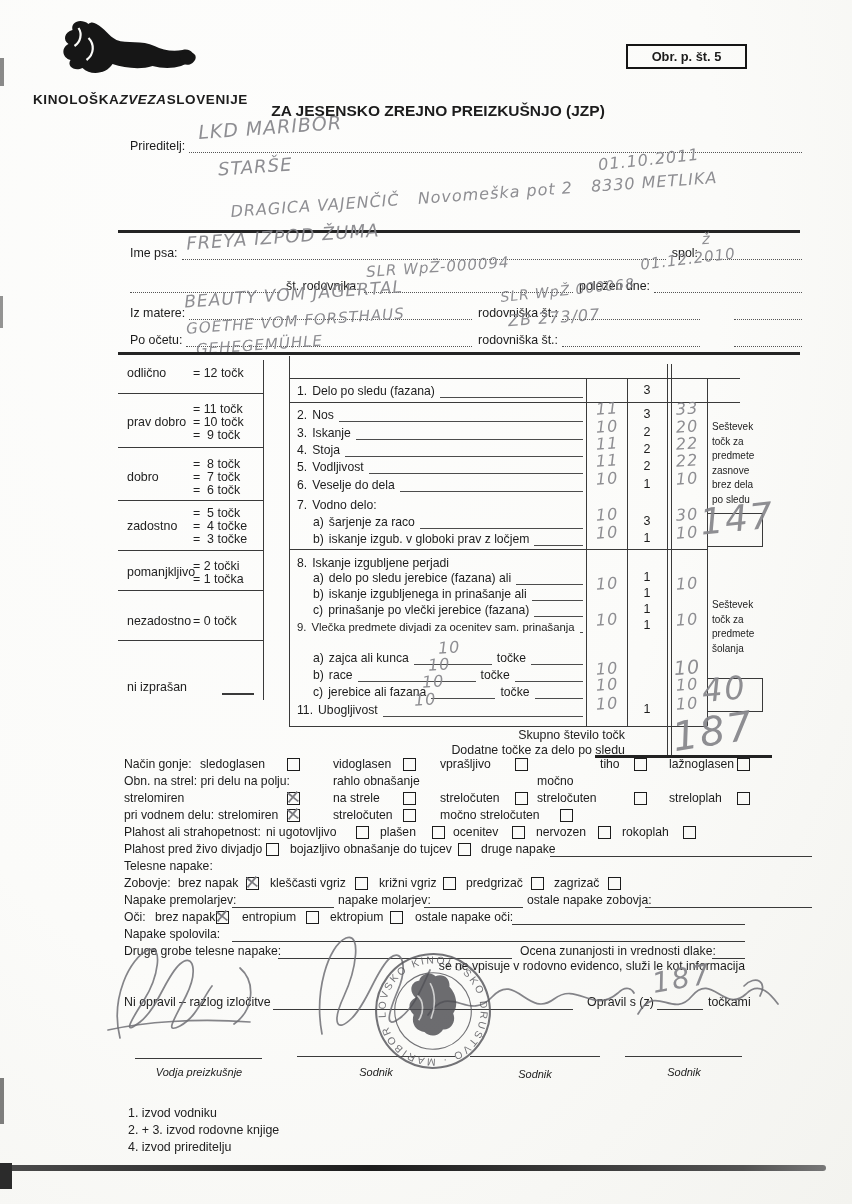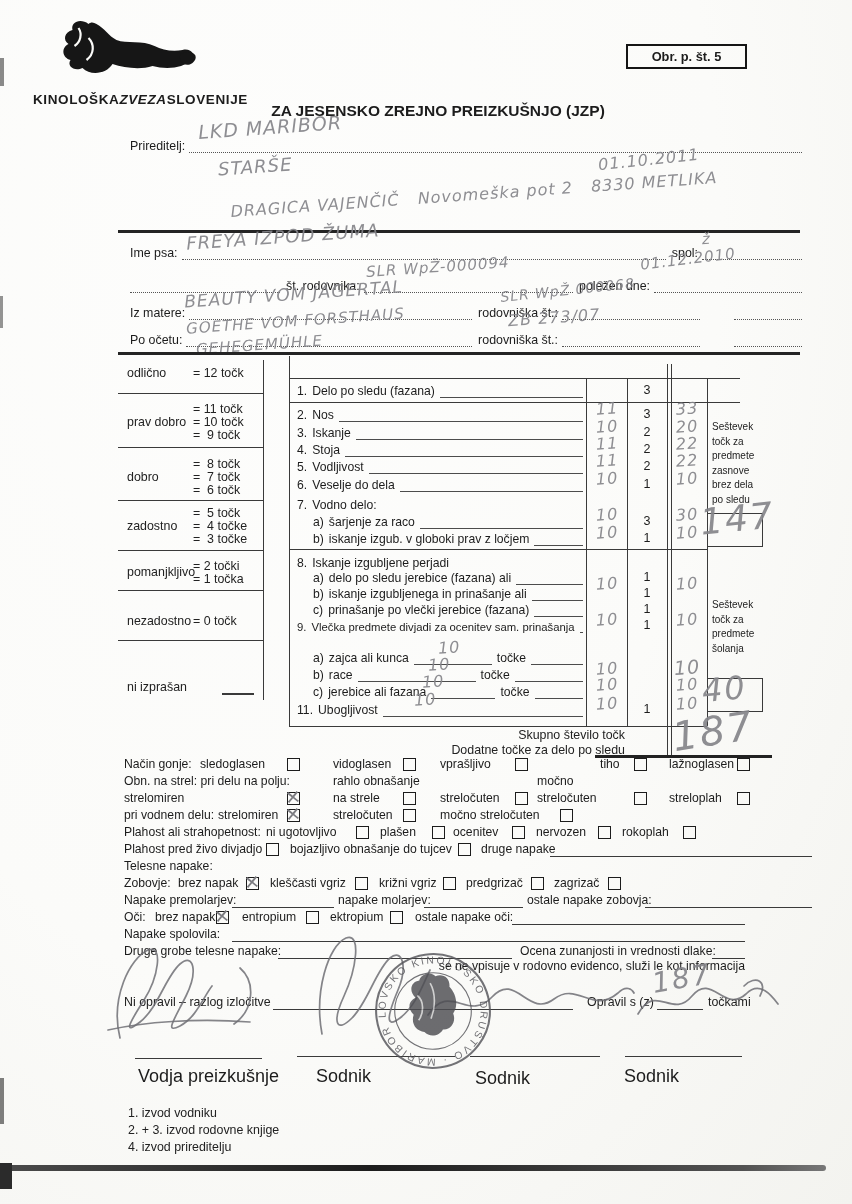--- a/index.html
+++ b/index.html
@@ -31,21 +31,21 @@
 .mult { position:absolute; width:40px; text-align:center; font-size:12.5px; }
 .scorehw { width:38px; text-align:center; font-size:16px; }
 .prodhw { width:40px; text-align:center; font-size:16px; }
 
 .cb { position:absolute; width:13px; height:13px; border:1.5px solid #1c1c1c; background:transparent; }
 .cb.checked::after { content:"✕"; position:absolute; left:-3px; top:-7px; font-size:19px;
   color:#7c7c81; font-family:"DejaVu Sans", sans-serif; transform:rotate(-6deg); }
 .ck { position:absolute; font-size:12.2px; white-space:nowrap; }
 .sline { position:absolute; height:1.4px; background:#3a3a3a; }
 .note { position:absolute; font-size:10px; line-height:14.5px; white-space:pre-line; color:#222; }
-.siglbl { position:absolute; font-size:18px; white-space:nowrap; }
+.siglbl { position:absolute; font-size:11px; text-align:center; white-space:nowrap;font-style:italic; }
 .scr { position:absolute; }
 .scr path { fill:none; stroke:#6e6e74; stroke-width:1.7; stroke-linecap:round; opacity:.85; }
 .artifact { position:absolute; background:#2b2b2b; }
 </style>
 </head>
 <body>
 
 <div class="page">
 
   <svg class="abs" style="left:52px;top:12px" width="155" height="74" viewBox="0 0 150 74">

